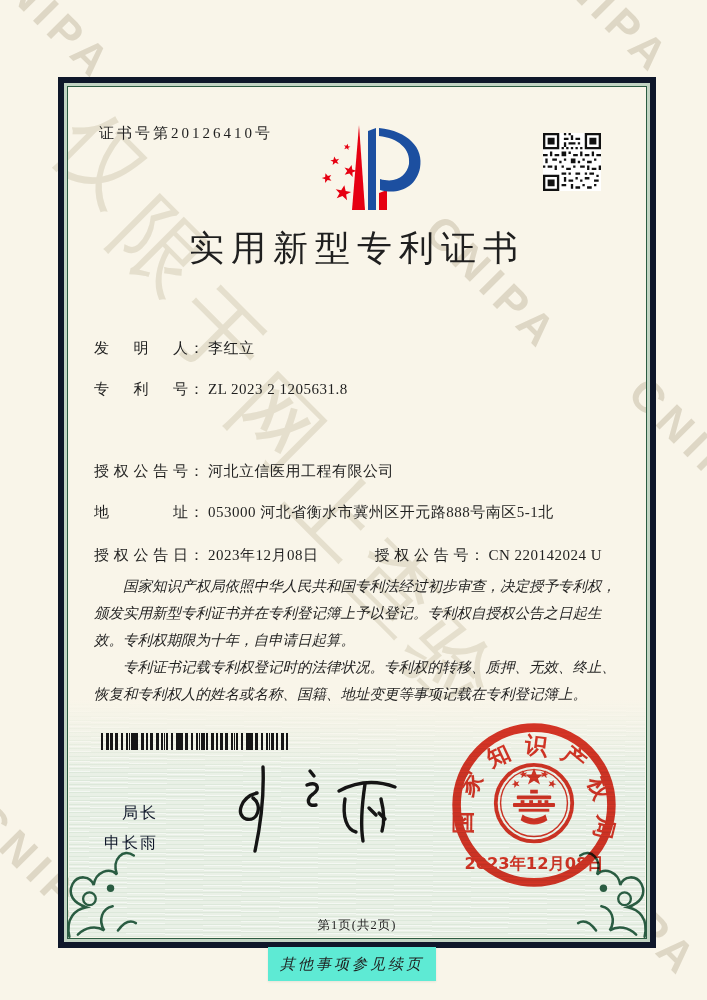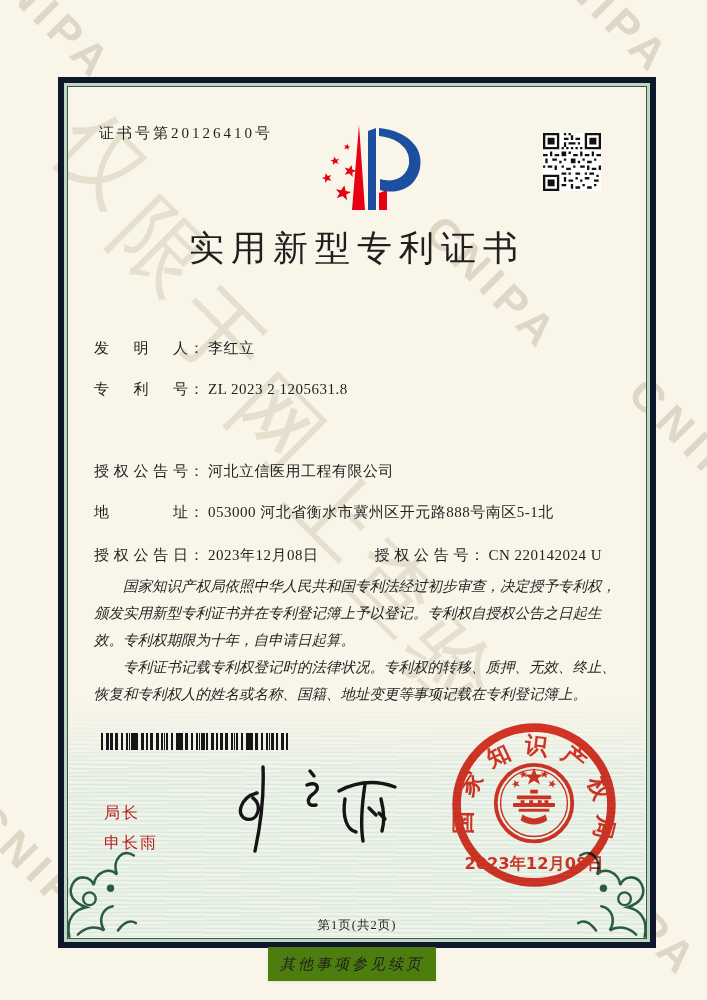--- a/index.html
+++ b/index.html
@@ -45,27 +45,27 @@
   
   .paras{position:absolute;left:30px;top:490px;width:534px;font-size:14.5px;line-height:27px;font-style:italic;}
   .paras p{margin:0;text-indent:2em;}
   
   .barcode{position:absolute;left:37px;top:650px;width:188px;height:17px;
     background:
       repeating-linear-gradient(90deg,#161616 0 2px,rgba(0,0,0,0) 2px 5px),
       repeating-linear-gradient(90deg,#161616 0 1px,rgba(0,0,0,0) 1px 7px),
       repeating-linear-gradient(90deg,rgba(0,0,0,0) 0 9px,#161616 9px 12px,rgba(0,0,0,0) 12px 23px);
   }
-  .director{position:absolute;left:40px;top:715px;font-family:"Liberation Sans","DejaVu Sans",sans-serif;font-size:16px;line-height:30px;letter-spacing:2px;color:#b91c1c;}
+  .director{position:absolute;left:40px;top:715px;font-family:"Liberation Sans","DejaVu Sans",sans-serif;font-size:16px;line-height:30px;letter-spacing:2px;color:#0f172a;text-align:right;}
   .signature{position:absolute;left:147px;top:678px;width:200px;height:95px;}
   .seal{position:absolute;left:384px;top:636px;width:172px;height:172px;mix-blend-mode:multiply;opacity:.95;}
   .page-no{position:absolute;left:0;top:834px;width:100%;text-align:center;font-size:12.5px;letter-spacing:1px;}
   .footer-note{
     position:absolute;left:268px;top:947px;z-index:3;width:168px;height:34px;
-    background:#4d7c0f;box-shadow:0 1px 2px rgba(0,0,0,.08);
+    background:#5eead4;box-shadow:0 1px 2px rgba(0,0,0,.08);
     display:flex;align-items:center;justify-content:center;
     font-size:15px;font-style:italic;letter-spacing:3px;
   }
 </style>
 </head>
 <body>
 
 <div class="wm wm-en" style="left:-38px;top:-12px">CNIPA</div>
 <div class="wm wm-en" style="left:520px;top:-18px">CNIPA</div>
 <div class="wm wm-en" style="left:408px;top:258px">CNIPA</div>

